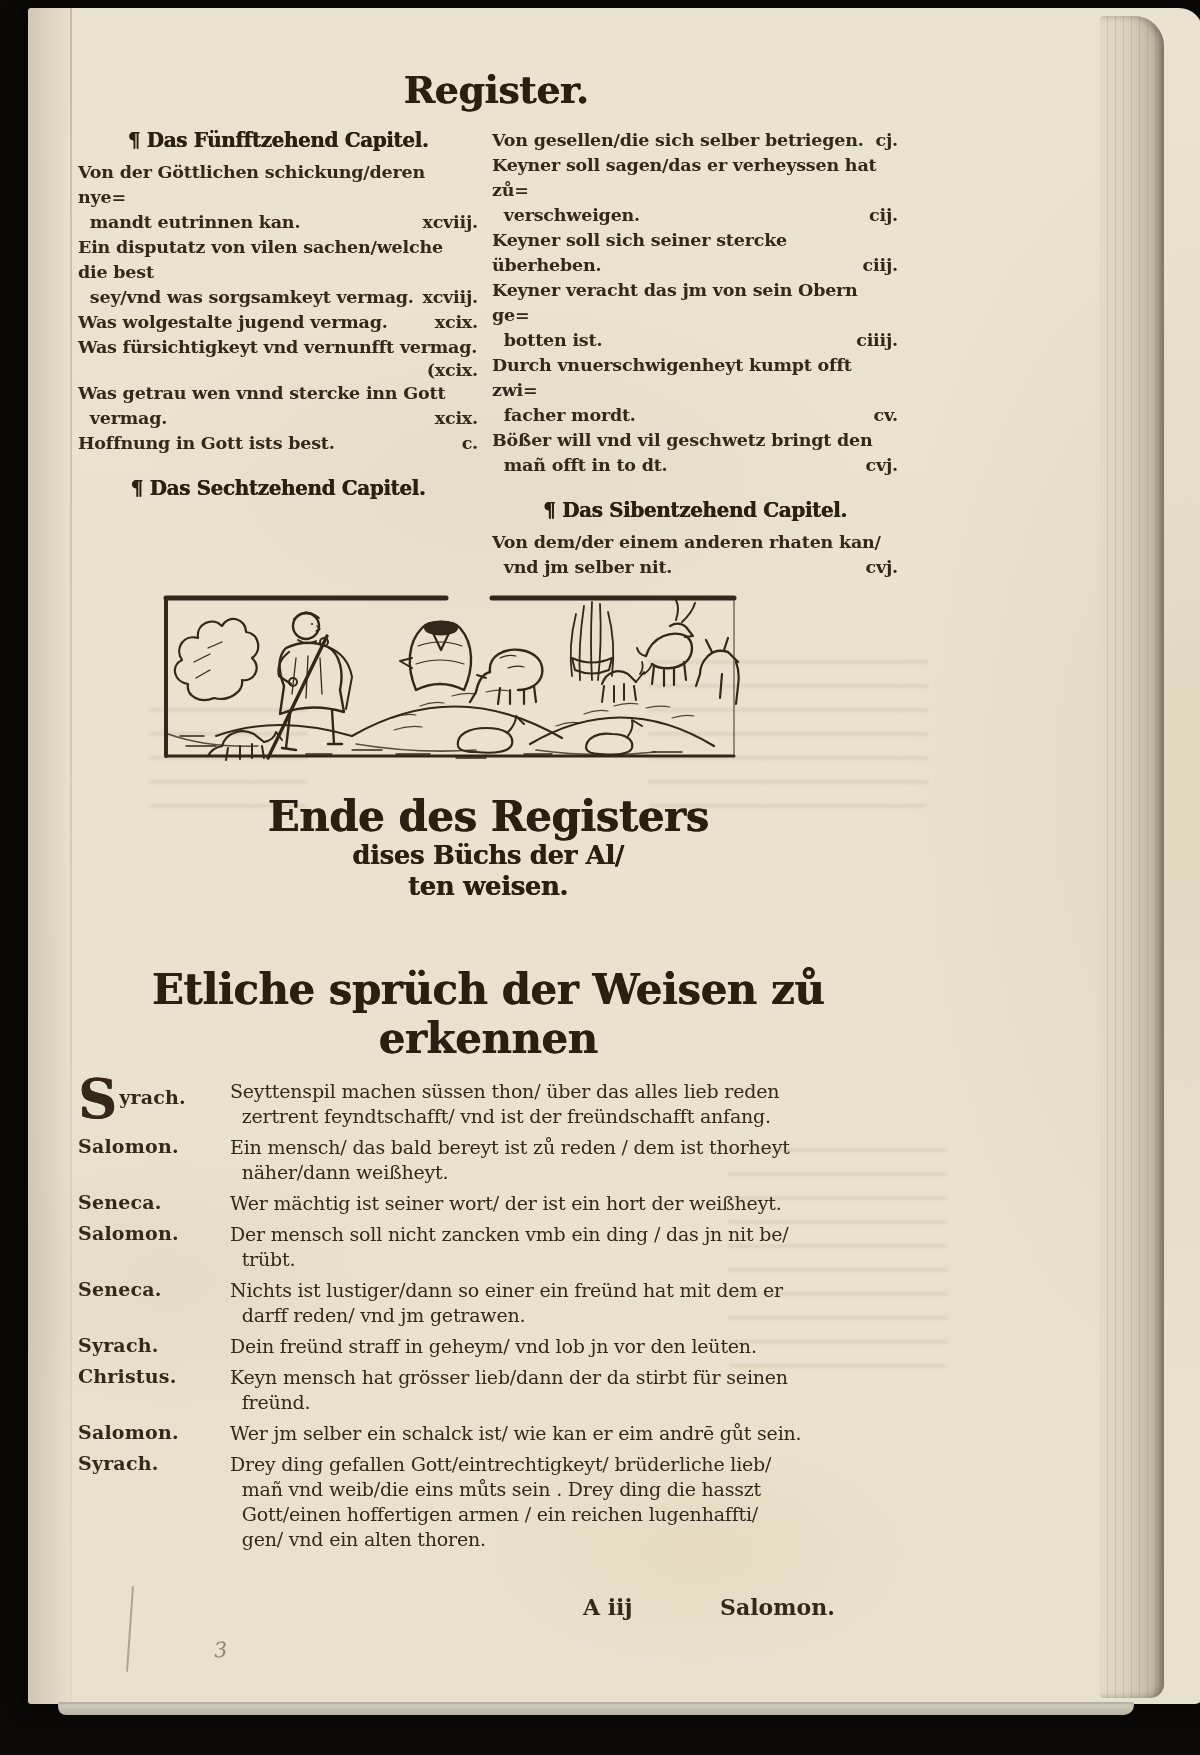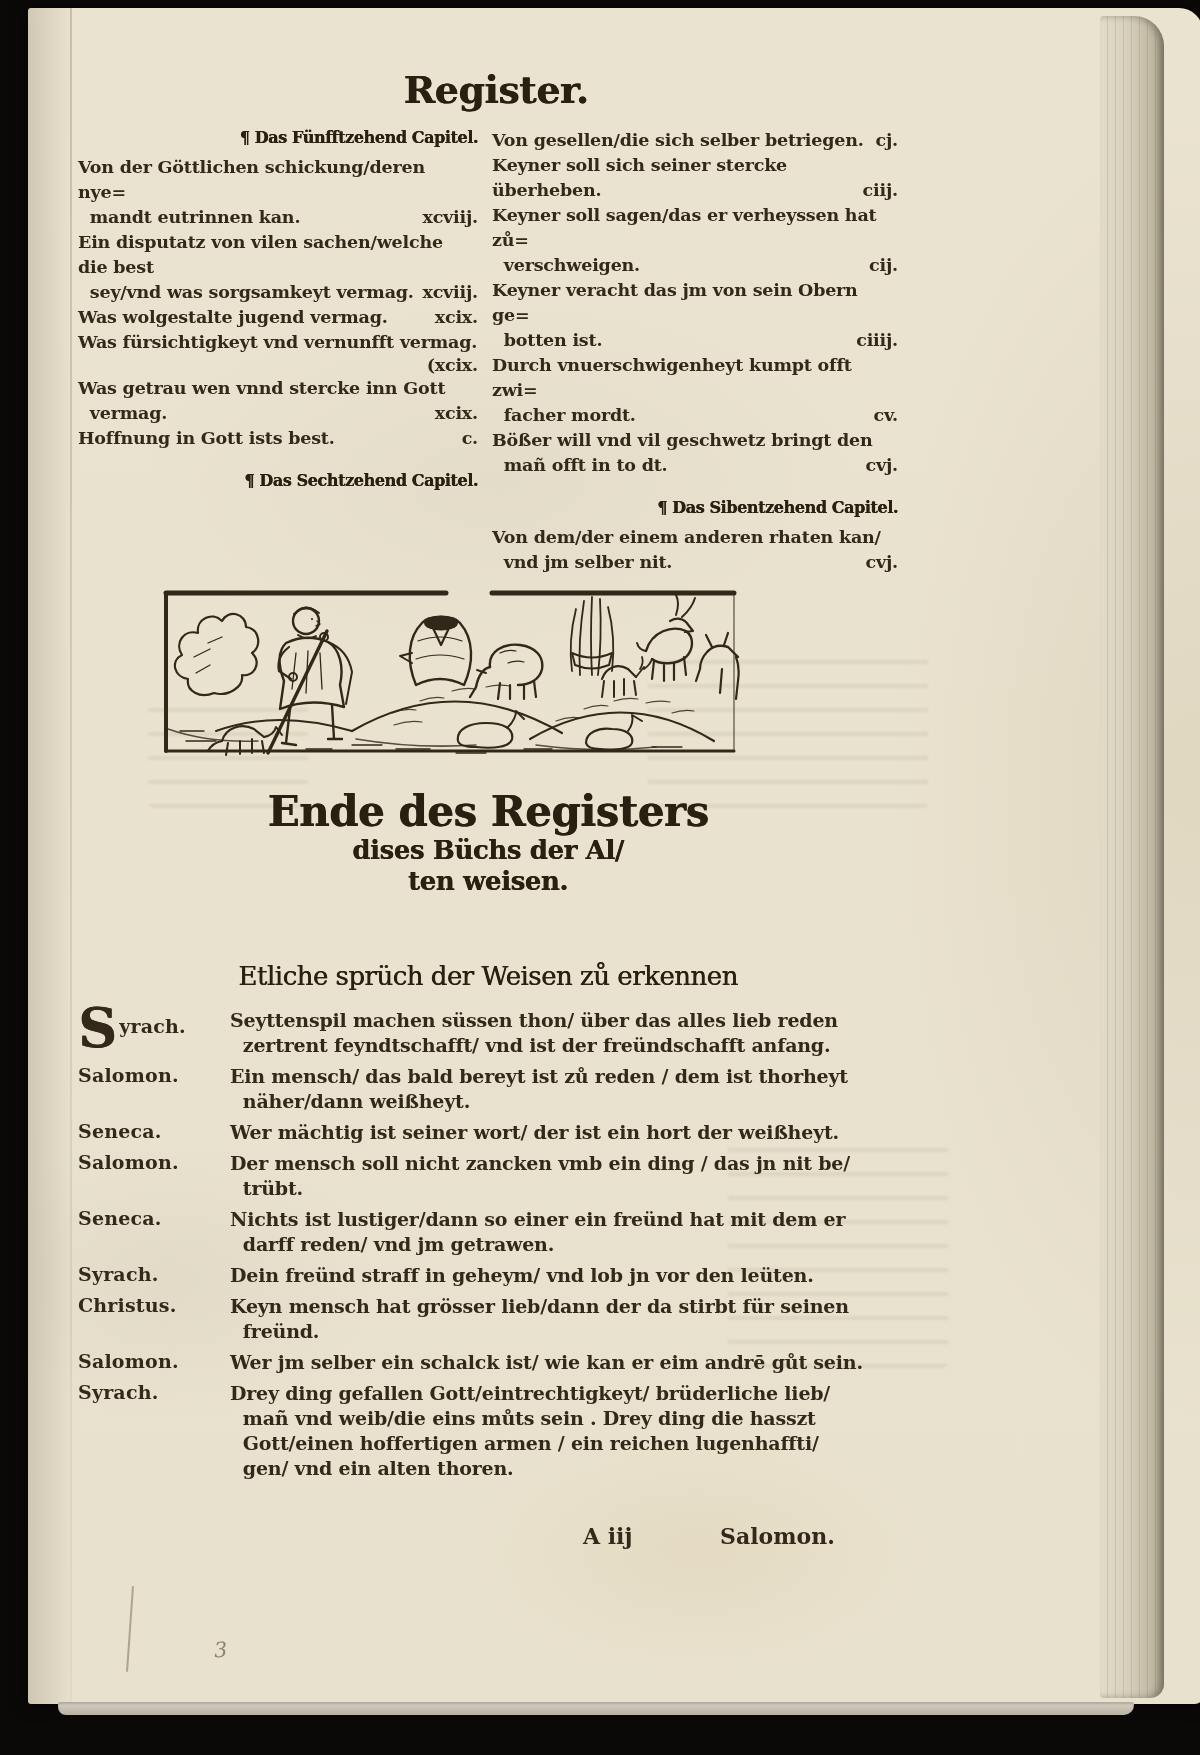--- a/index.html
+++ b/index.html
@@ -38,41 +38,41 @@
     box-shadow:inset 0 2px 2px rgba(0,0,0,.18);}
   .ghost{position:absolute;filter:blur(1.2px);border-radius:6px;pointer-events:none;
     background:repeating-linear-gradient(0deg, rgba(130,118,95,.11) 0 4px, transparent 4px 24px);}
   
   .content{position:absolute;left:50px;top:62px;width:820px;}
   .title{font-size:38px;font-weight:bold;text-align:center;line-height:1.05;
     letter-spacing:-.5px;text-shadow:.5px 0 0 currentColor;transform:translateX(8px);color:#2a2012;}
   .columns{display:flex;gap:14px;margin-top:18px;}
   .col-left{width:400px;}
   .col-right{width:406px;}
-  .chapter-heading{font-size:16px;font-weight:bold;text-align:right;line-height:1.2;
+  .chapter-heading{font-size:20px;font-weight:bold;text-align:center;line-height:1.2;
     letter-spacing:-.4px;text-shadow:.4px 0 0 currentColor;margin:0 0 8px 0;color:#2a2012;}
   .chapter-heading.mid{margin-top:20px;}
   .entry{font-size:17.5px;font-weight:bold;line-height:25px;letter-spacing:-.2px;}
   .entry::after{content:"";display:block;clear:both;}
   .etext{white-space:pre-wrap;}
   .pg{float:right;}
   .pg.own-line{float:none;display:block;text-align:right;line-height:21px;}
   .woodcut{margin:6px 0 0 78px;display:block;}
   .register-end{margin-top:26px;text-align:center;color:#2a2012;}
   .re-1{font-size:42px;font-weight:bold;line-height:1.1;letter-spacing:-.5px;text-shadow:.6px 0 0 currentColor;}
   .re-2{font-size:26px;font-weight:bold;line-height:1.2;letter-spacing:-.4px;text-shadow:.4px 0 0 currentColor;}
   .re-3{font-size:26px;font-weight:bold;line-height:1.2;letter-spacing:-.4px;text-shadow:.4px 0 0 currentColor;}
   .sayings-head{margin-top:64px;text-align:center;color:#2a2012;}
-  .sh-1{font-size:26px;font-weight:normal;line-height:1.15;letter-spacing:-.5px;text-shadow:.5px 0 0 currentColor;}
+  .sh-1{font-size:42px;font-weight:bold;line-height:1.15;letter-spacing:-.5px;text-shadow:.5px 0 0 currentColor;}
   .sh-2{font-size:20px;font-weight:bold;line-height:1.3;letter-spacing:-.3px;}
   .sayings{display:grid;grid-template-columns:152px 1fr;row-gap:6px;margin-top:16px;}
   .author{font-size:19px;font-weight:bold;letter-spacing:.2px;}
   .author .big-initial{font-size:54px;line-height:.75;vertical-align:-14px;margin-right:2px;
     text-shadow:.6px 0 0 currentColor;}
-  .stext{font-size:19px;font-weight:bold;line-height:25px;letter-spacing:-.2px;white-space:pre-wrap;}
+  .stext{font-size:19px;font-weight:normal;line-height:25px;letter-spacing:-.2px;white-space:pre-wrap;}
   .footer-line{margin-top:42px;font-size:22px;font-weight:bold;}
   .footer-line .sig{margin-left:505px;}
   .footer-line .catch{margin-left:80px;}
   .margin-note{position:absolute;left:186px;top:1630px;font-size:21px;color:#8d8471;
     font-style:italic;transform:rotate(-4deg);}
   svg .ink{stroke:#32281a;fill:none;stroke-linecap:round;stroke-linejoin:round;}
 </style>
 </head>
 <body>
 
@@ -115,25 +115,25 @@
         </div>
 
         <div class="chapter-heading mid">¶ Das Sechtzehend Capitel.</div>
       </div>
 
       <div class="col-right">
         <div class="entry">
           <span class="etext">Von gesellen/die sich selber betriegen.</span><span class="pg">cj.</span>
         </div>
         <div class="entry">
-          <span class="etext">Keyner soll sich seiner stercke überheben.</span><span class="pg">ciij.</span>
-        </div>
-        <div class="entry">
           <span class="etext">Keyner soll sagen/das er verheyssen hat zů=
   verschweigen.</span><span class="pg">cij.</span>
+        </div>
+        <div class="entry">
+          <span class="etext">Keyner soll sich seiner stercke überheben.</span><span class="pg">ciij.</span>
         </div>
         <div class="entry">
           <span class="etext">Keyner veracht das jm von sein Obern ge=
   botten ist.</span><span class="pg">ciiij.</span>
         </div>
         <div class="entry">
           <span class="etext">Durch vnuerschwigenheyt kumpt offt zwi=
   facher mordt.</span><span class="pg">cv.</span>
         </div>
         <div class="entry">

